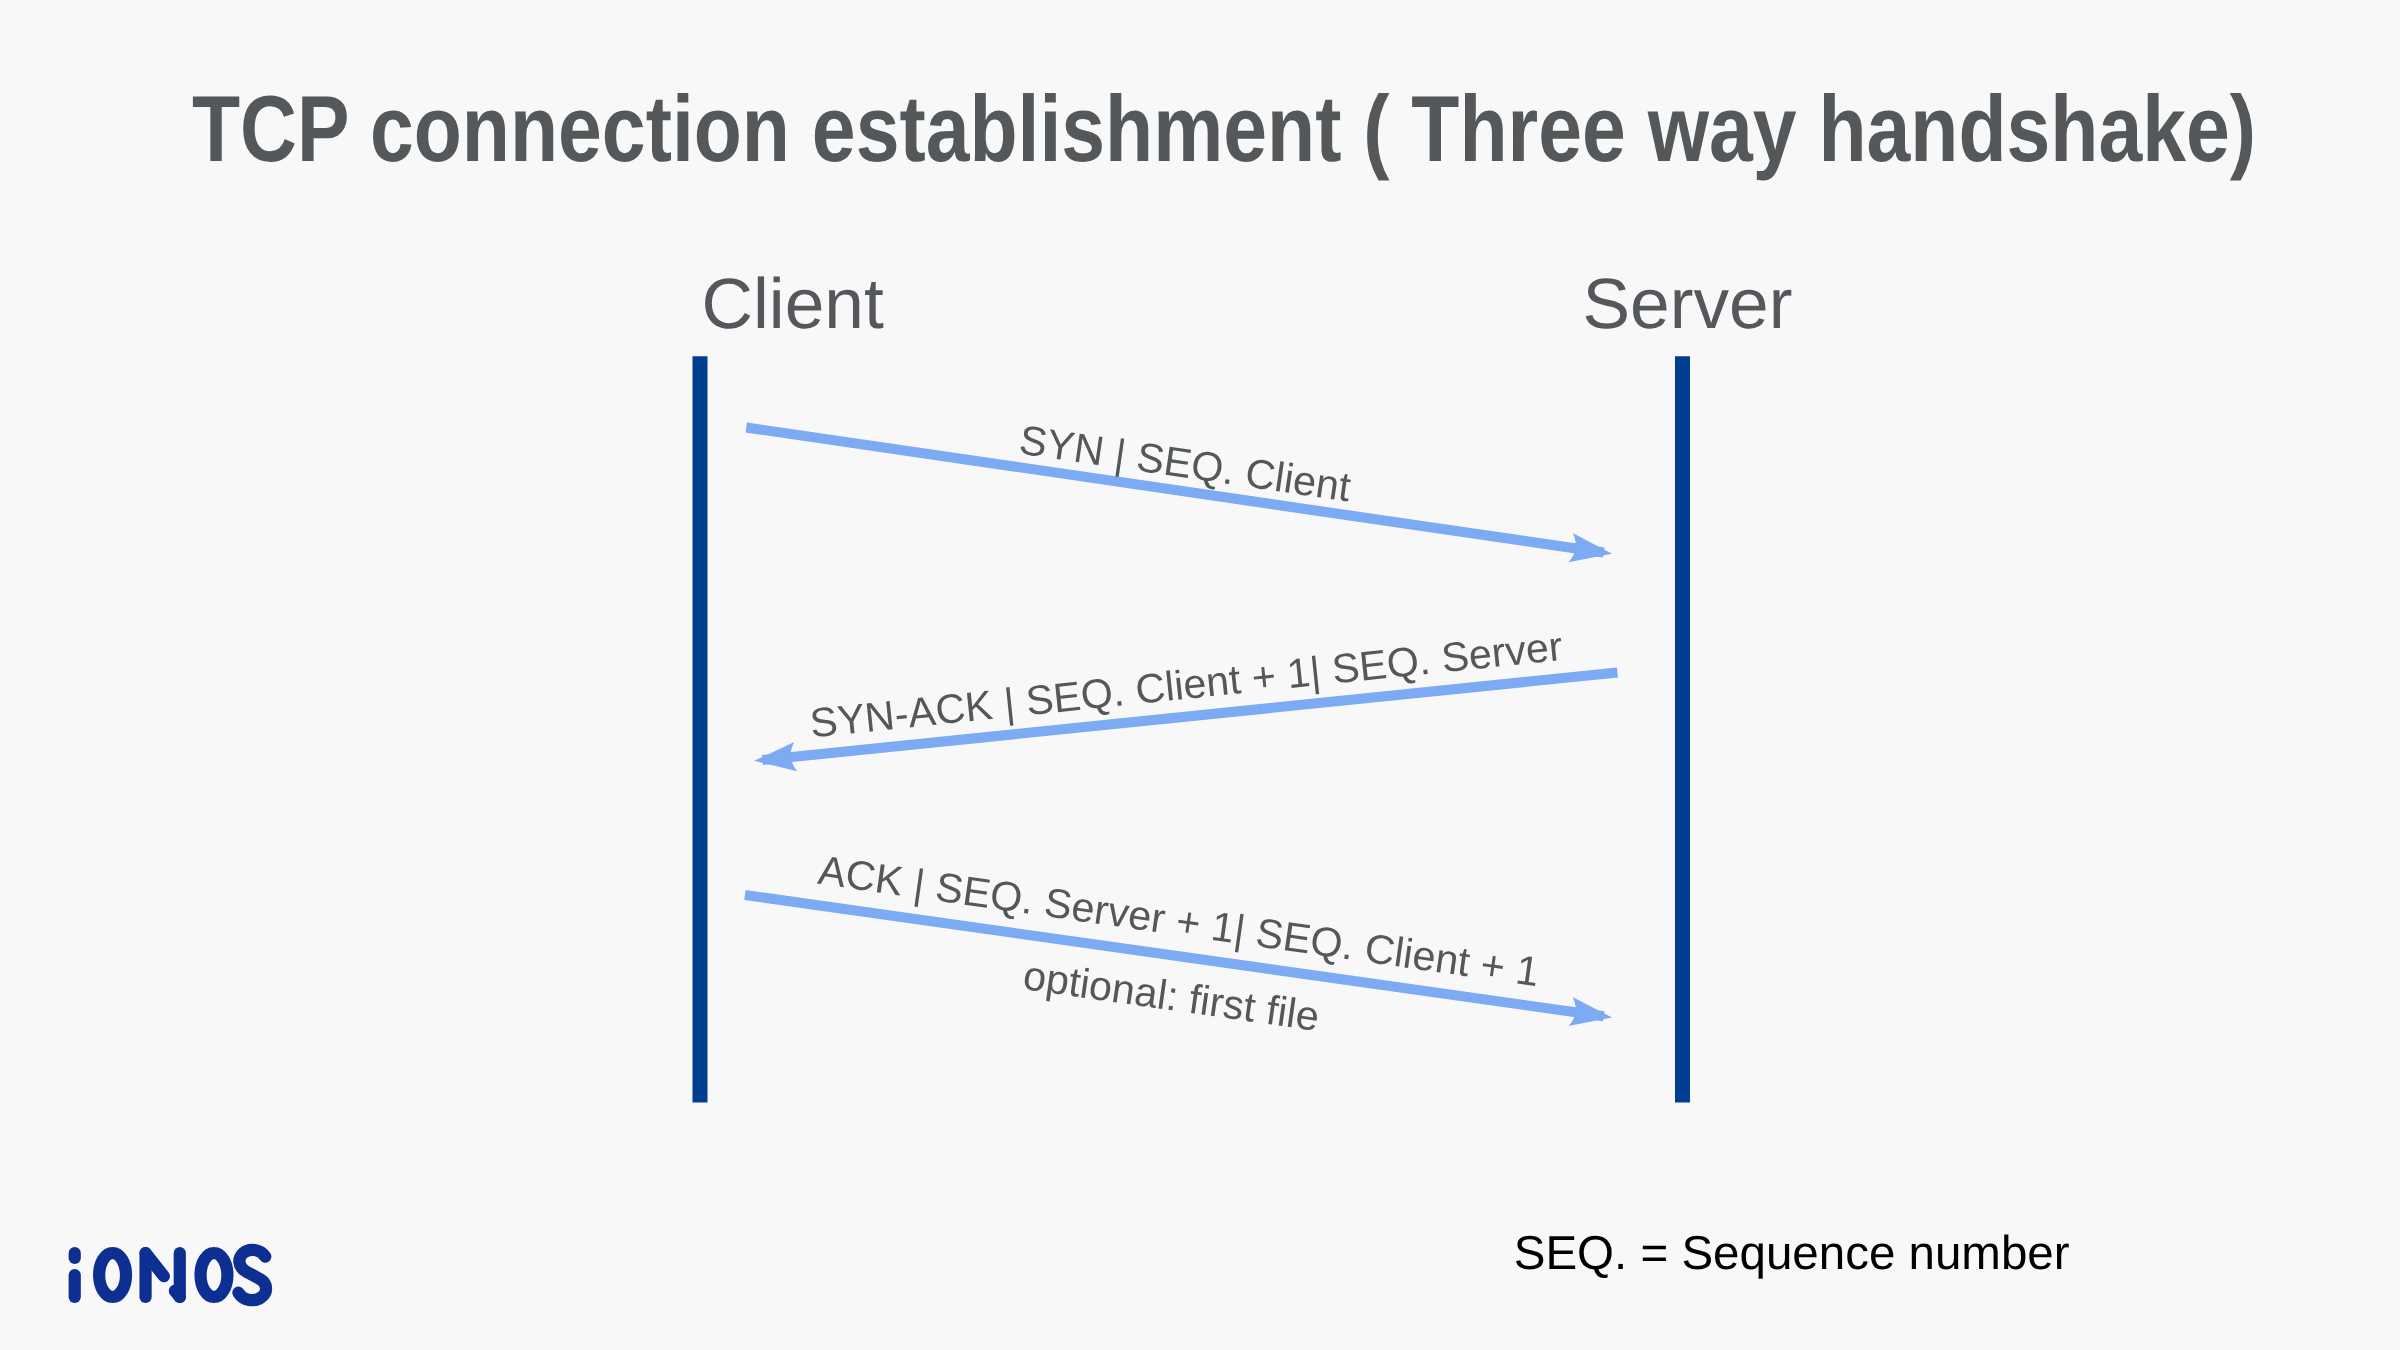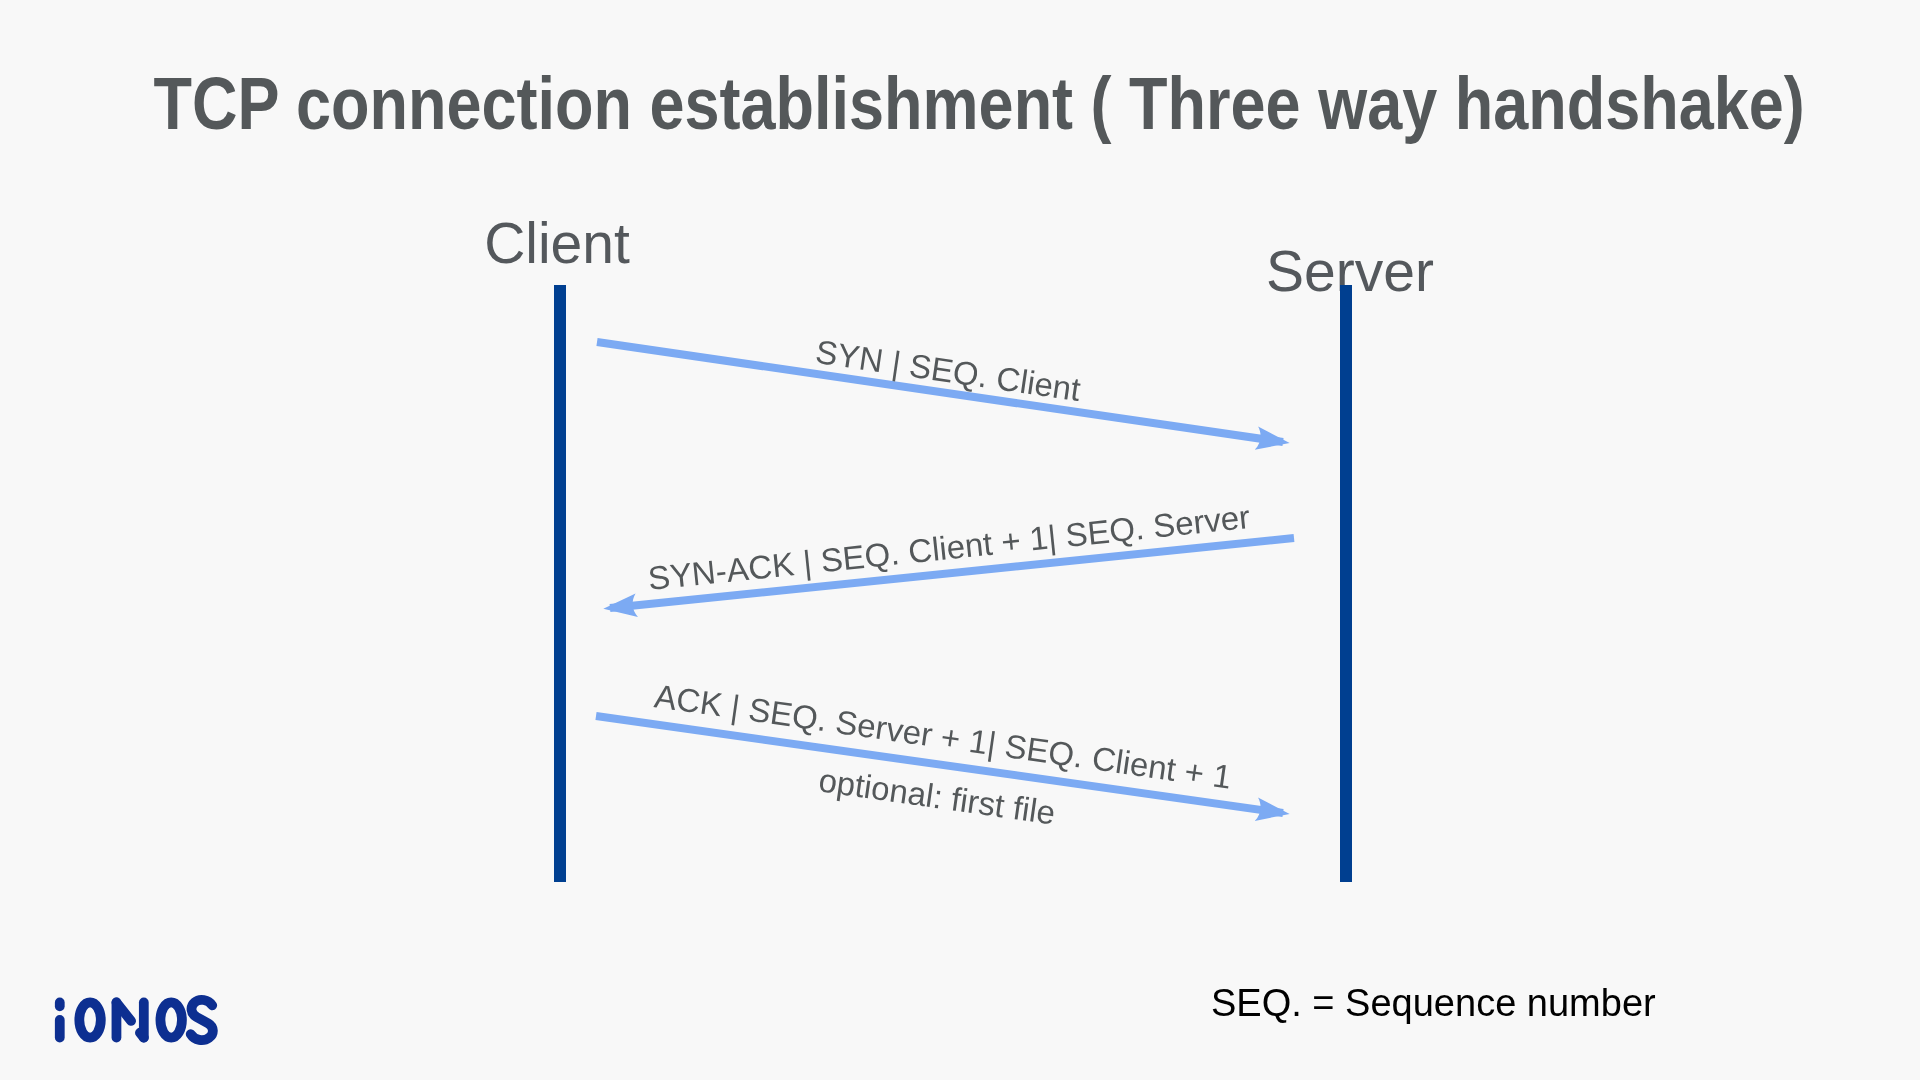--- a/index.html
+++ b/index.html
@@ -16,22 +16,22 @@
     margin: 0; text-align: center; white-space: nowrap;
     font-size: 75px; font-weight: bold; color: #54585a;
     transform: scaleX(0.84);
   }
 
   .actor {
     position: absolute; top: 210px; width: 300px;
     text-align: center; white-space: nowrap;
     font-size: 57px; font-weight: 400; color: #54585c;
   }
-  .actor-client { left: 407px; }
-  .actor-server { left: 1200px; margin-top: 28px; }
+  .actor-client { left: 407px; text-align: right; }
+  .actor-server { left: 1200px; }
 
   .lifeline {
     position: absolute; top: 285px; width: 12px; height: 597px;
     background: #003f90;
   }
   .lifeline-client { left: 554px; }
   .lifeline-server { left: 1340px; }
 
   .arrows { position: absolute; left: 0; top: 0; }
 

